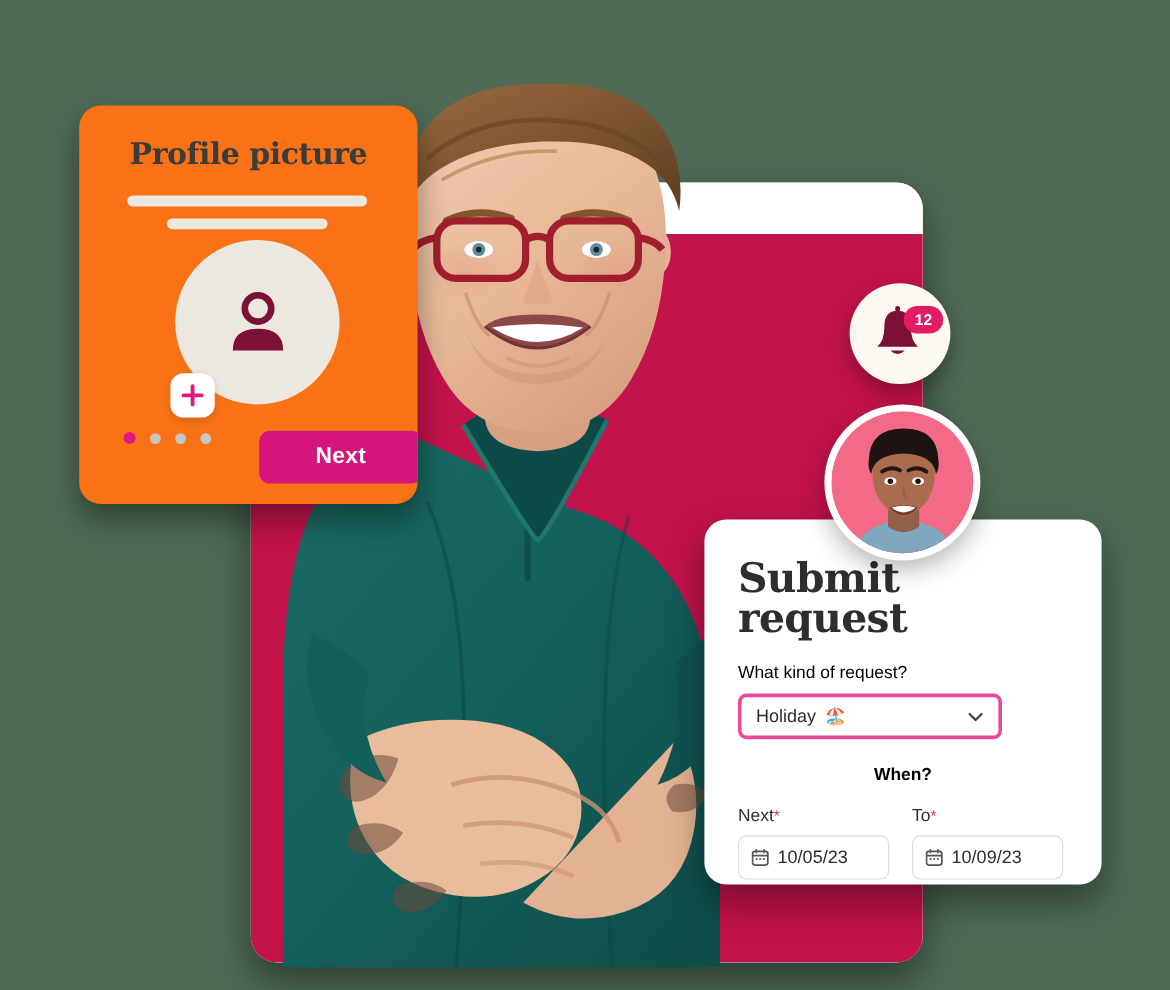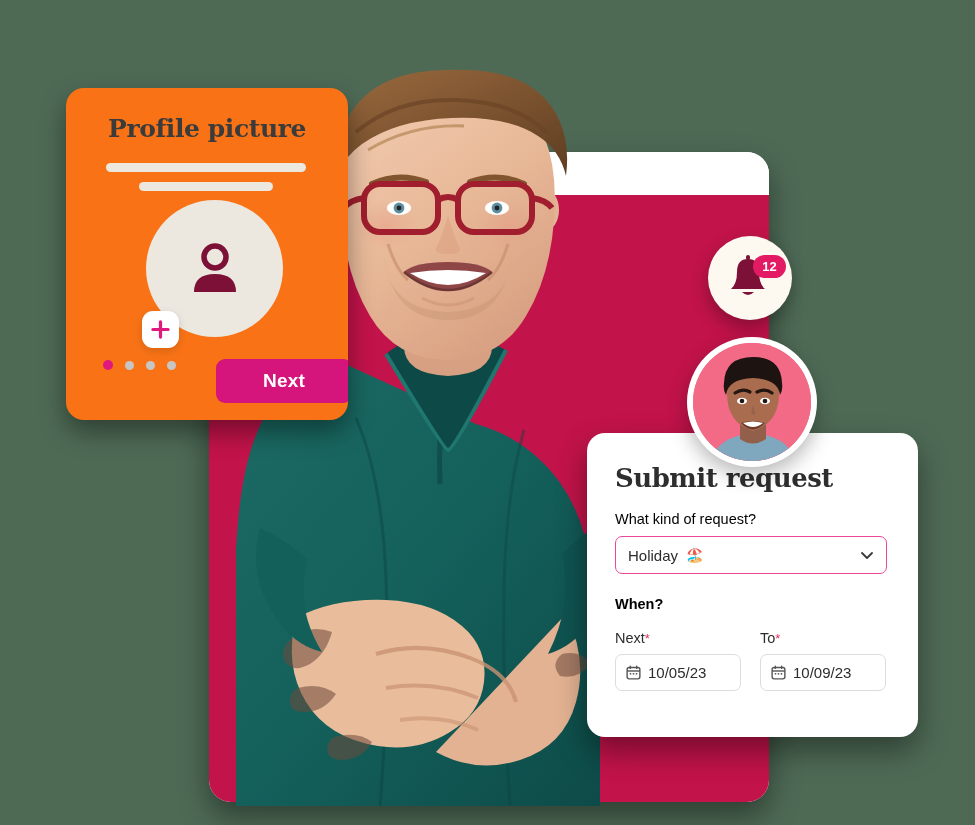--- a/index.html
+++ b/index.html
@@ -228,38 +228,38 @@
     height: 304px;
     background: #ffffff;
     border-radius: 18px;
     box-shadow: 0 14px 30px rgba(0,0,0,0.40);
     z-index: 10;
     padding: 32px 28px 0 28px;
   }
   .request-title {
     font-family: "DejaVu Serif", serif;
     font-weight: 700;
-    font-size: 26px;
+    font-size: 34px;
     color: #2e2e2e;
     letter-spacing: -0.5px;
     line-height: 1;
   }
   .field-label {
     margin-top: 20px;
     font-size: 14.5px;
     color: #000000;
   }
-  .field-label.bold { font-weight: 700; margin-top: 22px; }
+  .field-label.bold { font-weight: 700; margin-top: 22px; text-align: center; }
 
   .select-wrap {
     position: relative;
     margin-top: 9px;
-    width: 272px;
+    width: 220px;
     height: 38px;
-    border: 1px solid #ec4899;
+    border: 3px solid #ec4899;
     border-radius: 7px;
     display: flex;
     align-items: center;
     padding: 0 12px;
     cursor: pointer;
     background: #ffffff;
   }
   .select-value {
     font-size: 15px;
     color: #2c2c2c;

